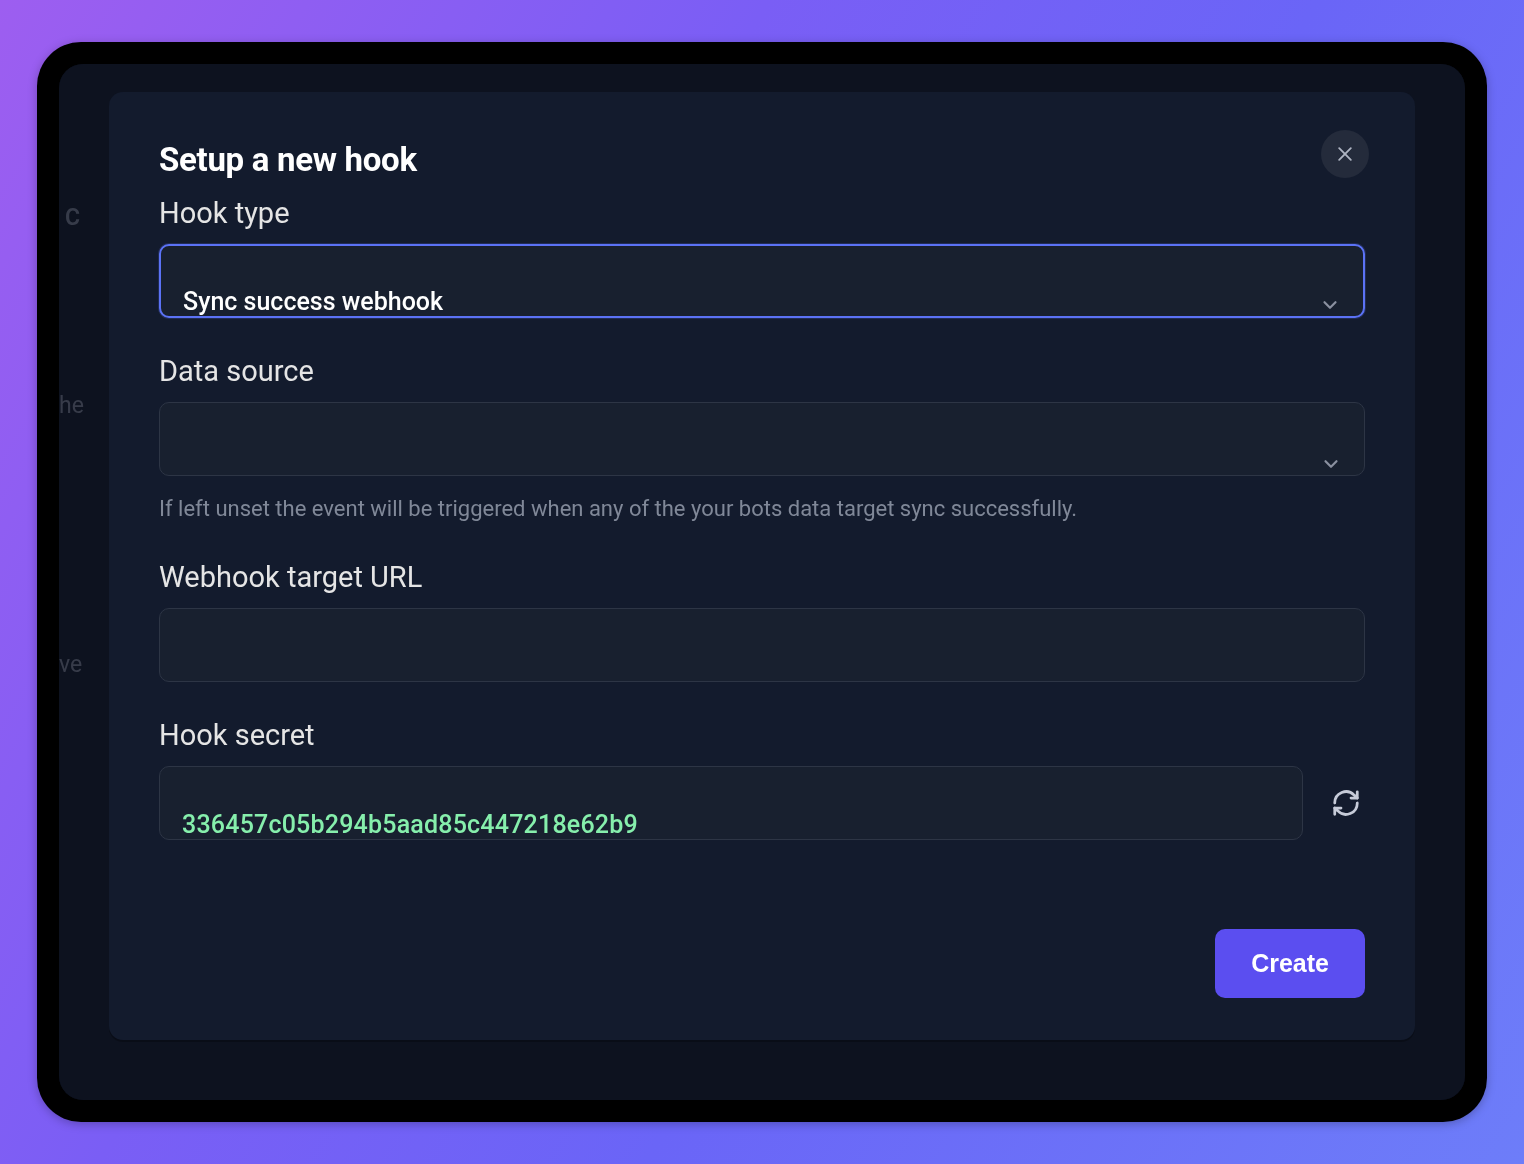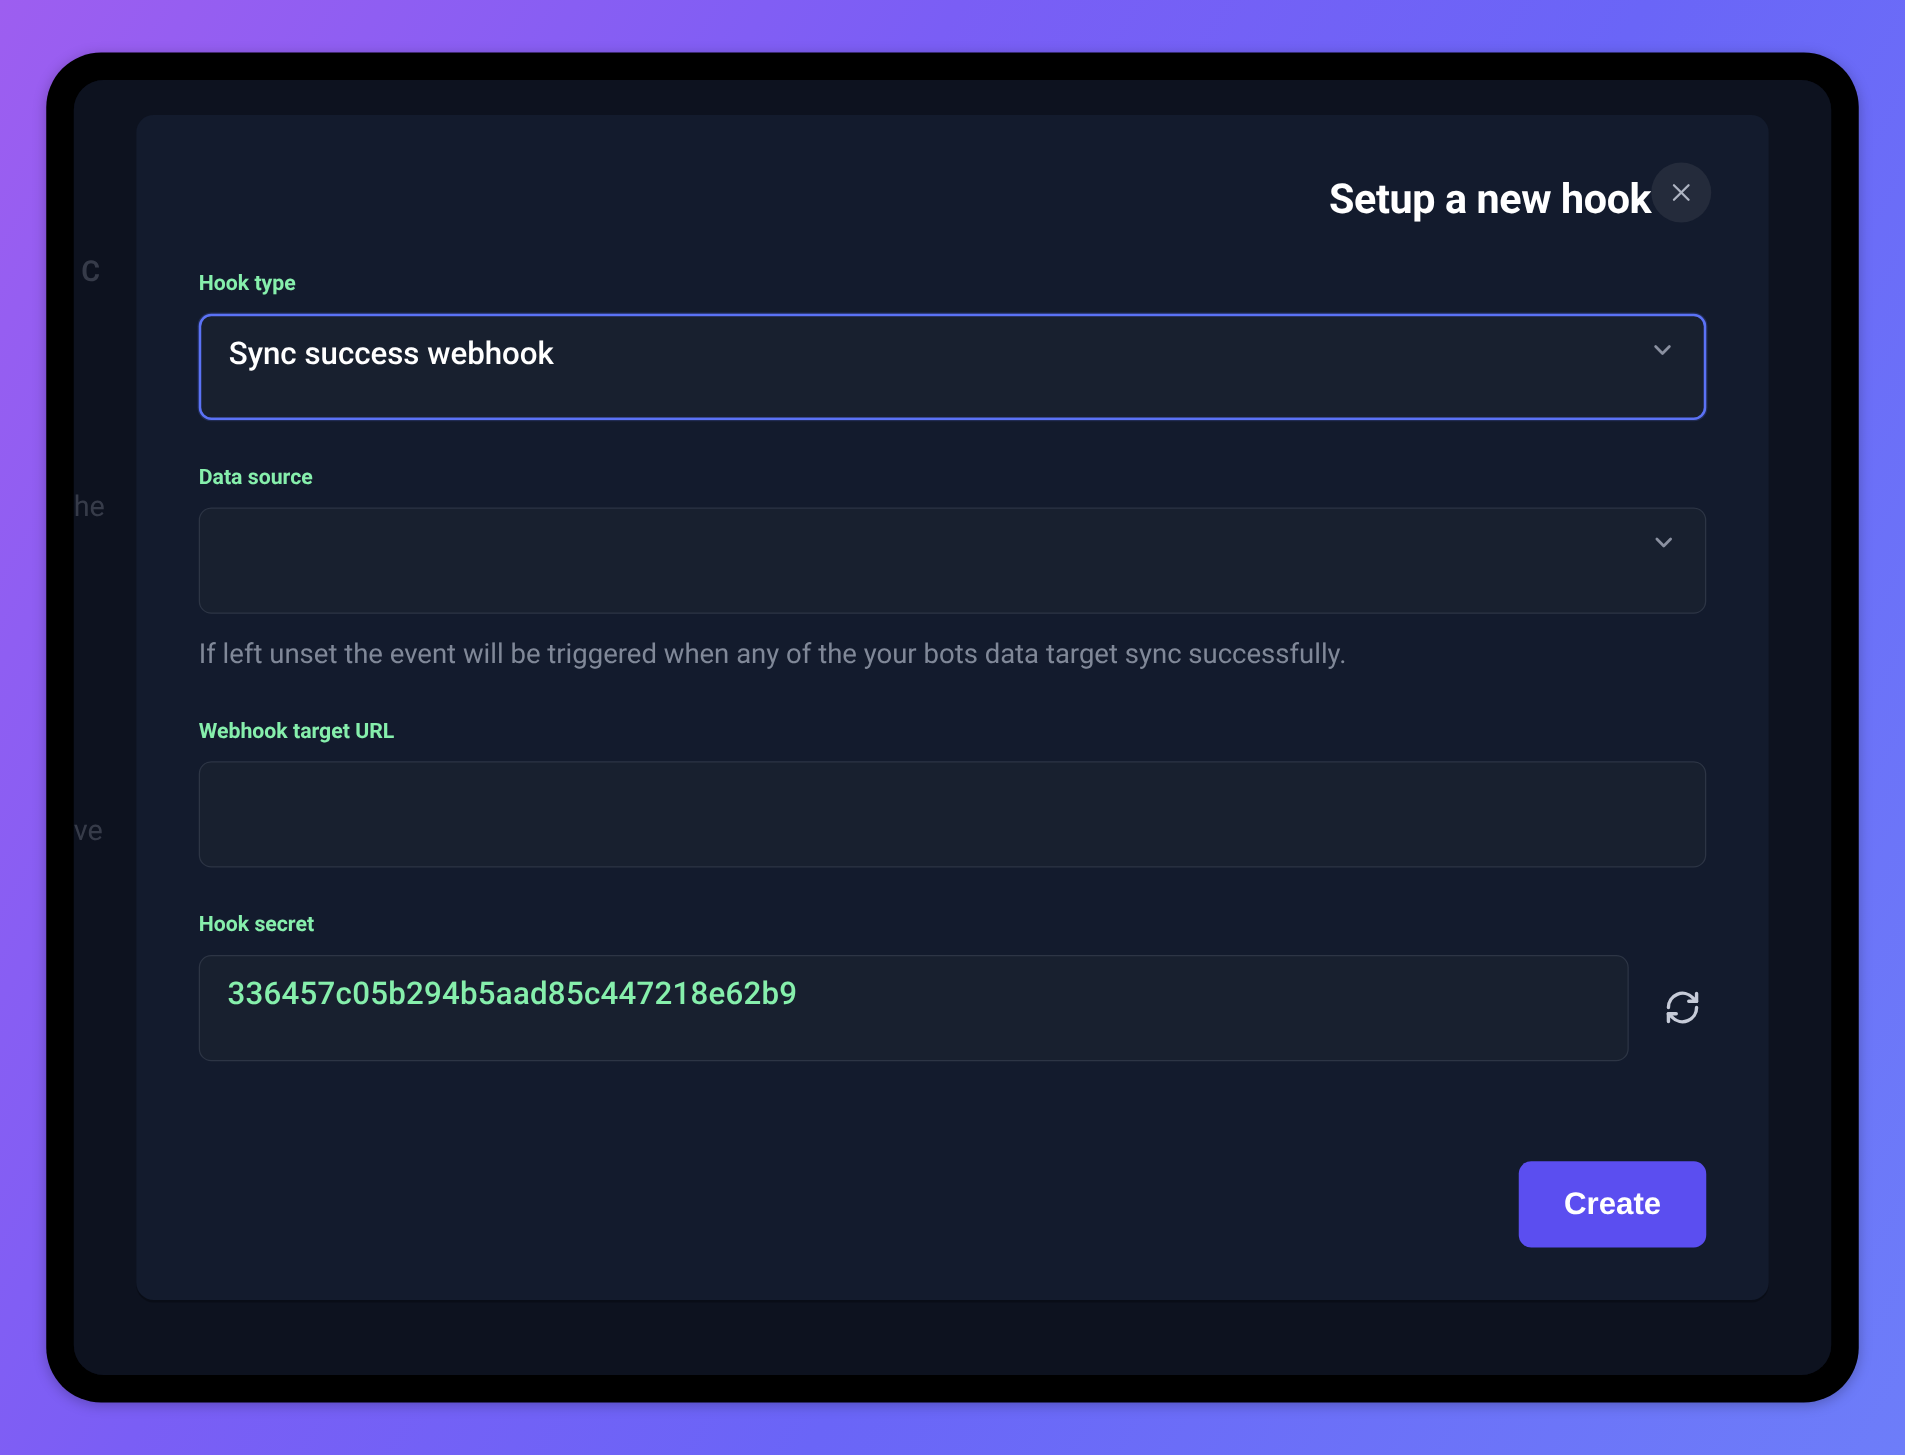--- a/index.html
+++ b/index.html
@@ -61,22 +61,22 @@
     border-radius: 14px;
     padding: 48px 50px 42px 50px;
     box-shadow: 0 2px 0 rgba(0,0,0,0.25);
     display: flex;
     flex-direction: column;
   }
 
   .modal-header {
     display: flex;
     align-items: flex-start;
-    justify-content: flex-end;
-    margin-bottom: 38px;
+    justify-content: space-between;
+    margin-bottom: 17px;
   }
 
   .modal-title {
     color: #ffffff;
     font-size: 33px;
     font-weight: 700;
     letter-spacing: -0.3px;
   }
 
   .close-btn {
@@ -90,39 +90,39 @@
     cursor: pointer;
     margin-top: -10px;
     margin-right: -4px;
   }
   .close-btn svg { stroke: #aeb4c2; }
 
   .form-group { margin-bottom: 36px; }
   .form-group.mb-sm { }
 
   .label {
-    color: #86efac;
-    font-size: 17px;
-    font-weight: 700;
+    color: #e5e5e5;
+    font-size: 29px;
+    font-weight: 400;
     margin-bottom: 14px;
     display: block;
   }
 
   .select, .text-input {
     width: 100%;
-    height: 85px;
+    height: 74px;
     background: #18202f;
     border: 1px solid #2d3545;
     border-radius: 10px;
     color: #ffffff;
     font-size: 25px;
     font-weight: 500;
-    padding: 16px 22px;
-    display: flex;
-    align-items: flex-start;
+    padding: 0 22px;
+    display: flex;
+    align-items: flex-end;
     justify-content: space-between;
     cursor: pointer;
   }
 
   .select.focused {
     border: 2px solid #5b72f5;
     box-shadow: 0 0 0 1px rgba(91,114,245,0.2);
   }
 
   .select .chev { stroke: #8a90a0; flex-shrink: 0; }

